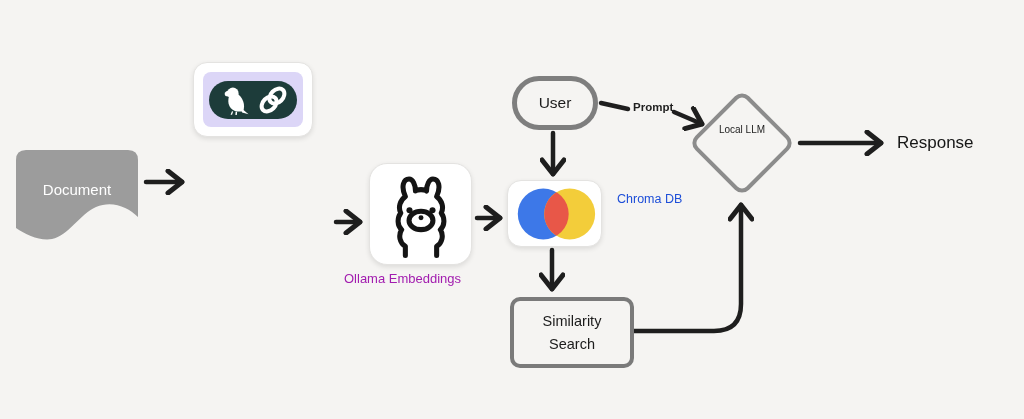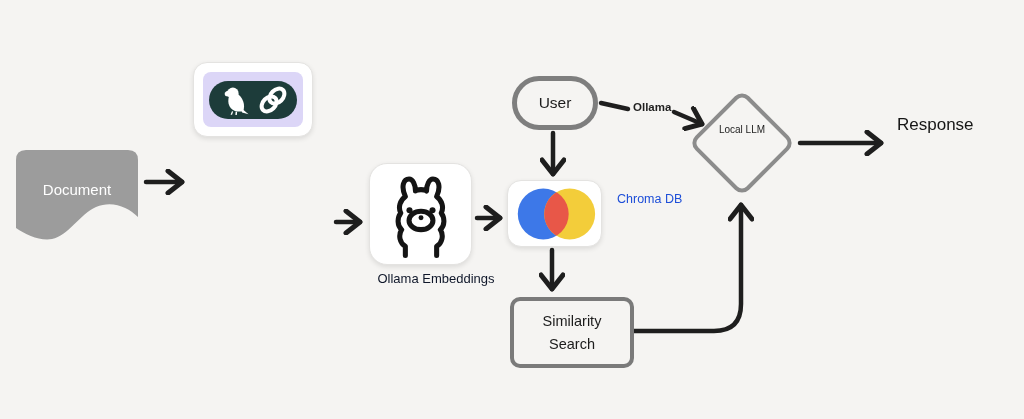--- a/index.html
+++ b/index.html
@@ -58,22 +58,22 @@
   
   .card{
     background:#ffffff;border:1px solid #e4e3e1;
     box-shadow:0 2px 5px rgba(0,0,0,.10);
     display:flex;align-items:center;justify-content:center;
   }
   .ollama-card{left:369px;top:163px;width:103px;height:102px;border-radius:18px;}
   .chroma-card{left:507px;top:180px;width:95px;height:67px;border-radius:14px;}
 
   .ollama-label{
-    left:360px;top:271px;width:152px;text-align:center;
-    font-size:13px;color:#0f172a;
+    left:344px;top:271px;width:152px;
+    font-size:13px;color:#a21caf;
   }
   .chroma-label{left:617px;top:192px;font-size:12.5px;color:#1d4ed8;}
 
   
   .user-pill{
     left:512px;top:76px;width:86px;height:54px;
     border:5px solid #7e7e7e;border-radius:27px;
     display:flex;align-items:center;justify-content:center;
     font-size:15.5px;background:#f5f4f2;
   }
@@ -93,21 +93,21 @@
     left:704px;top:105px;width:76px;height:76px;
     border:4.5px solid #8c8c8c;border-radius:10px;
     transform:rotate(45deg);background:#f5f4f2;
   }
   .diamond-label{
     left:718px;top:122px;width:48px;text-align:center;
     font-size:10px;line-height:1.55;z-index:3;color:#222;
   }
 
   .prompt-label{left:633px;top:101px;font-size:11.5px;font-weight:600;color:#1f1f1f;z-index:3;}
-  .response-label{left:897px;top:115px;font-size:17px;color:#161616;}
+  .response-label{left:897px;top:133px;font-size:17px;color:#161616;}
 </style>
 </head>
 <body>
 
 <div class="stage">
 
   <svg class="edges" width="1024" height="419" viewBox="0 0 1024 419">
     <defs>
       <marker id="ah" viewBox="0 0 26 26" markerWidth="26" markerHeight="26" refX="21" refY="13" orient="auto" markerUnits="userSpaceOnUse">
         <path d="M7,2 L21,13 L7,24" fill="none" stroke="#1e1e1e" stroke-width="5" stroke-linecap="round" stroke-linejoin="round"></path>
@@ -182,21 +182,21 @@
       </defs>
       <circle cx="36" cy="34" r="26" fill="#3d78e8"></circle>
       <circle cx="63" cy="34" r="26" fill="#f3cd3a"></circle>
       <circle cx="63" cy="34" r="26" fill="#e85748" clip-path="url(#lens)"></circle>
     </svg>
   </div>
   <div class="node chroma-label">Chroma DB</div>
 
   <div class="node user-pill">User</div>
 
-  <div class="node prompt-label">Ollama</div>
+  <div class="node prompt-label">Prompt</div>
 
   <div class="node diamond"></div>
   <div class="node diamond-label">Local LLM</div>
 
   <div class="node sim-box">
     <div class="txt">Similarity Search</div>
   </div>
 
   <div class="node response-label">Response</div>
 

